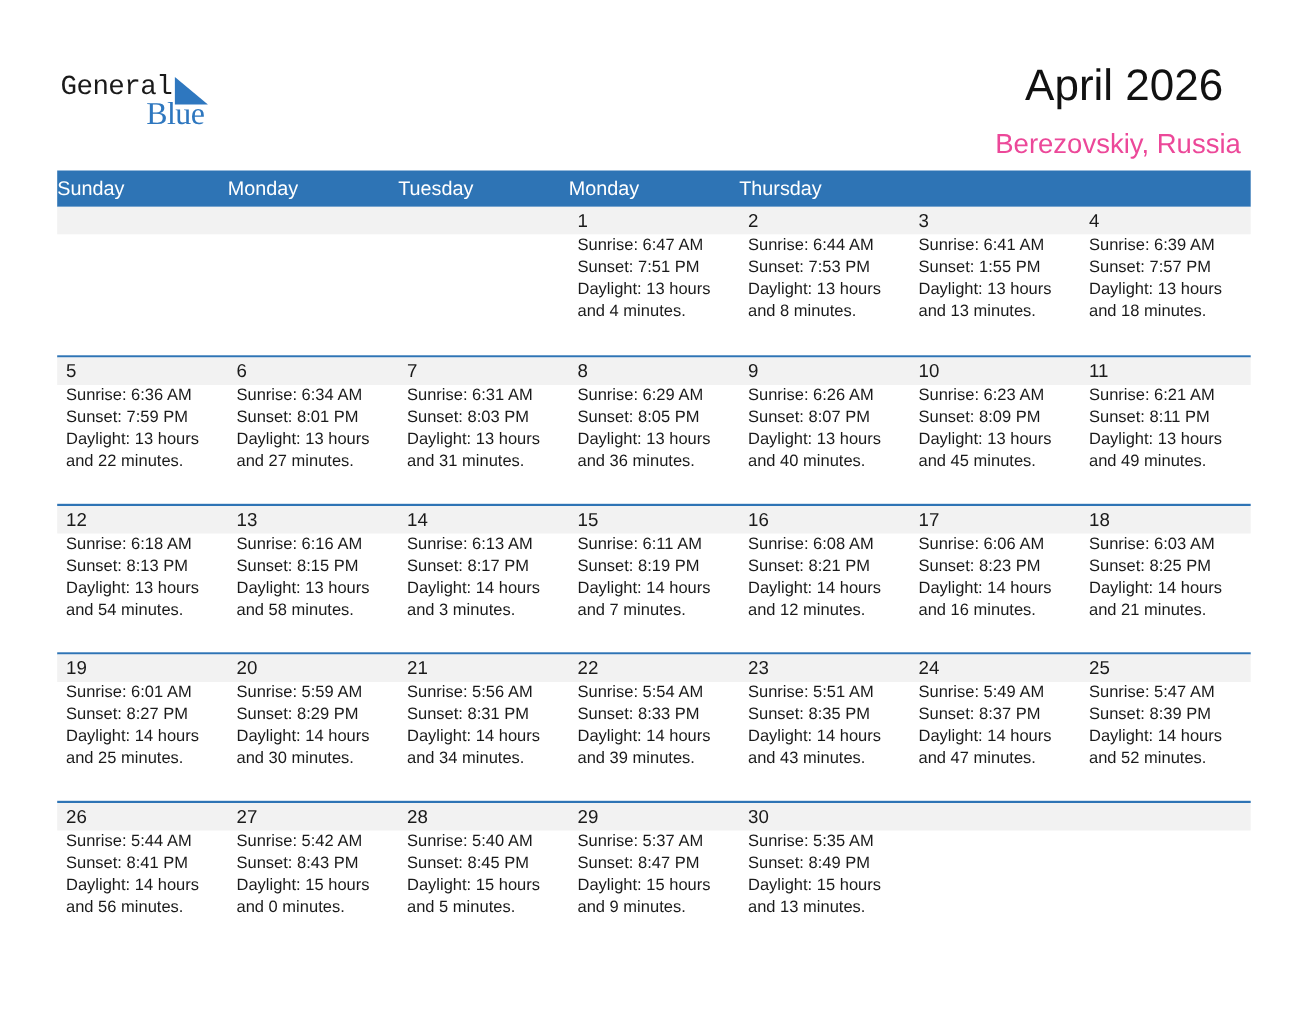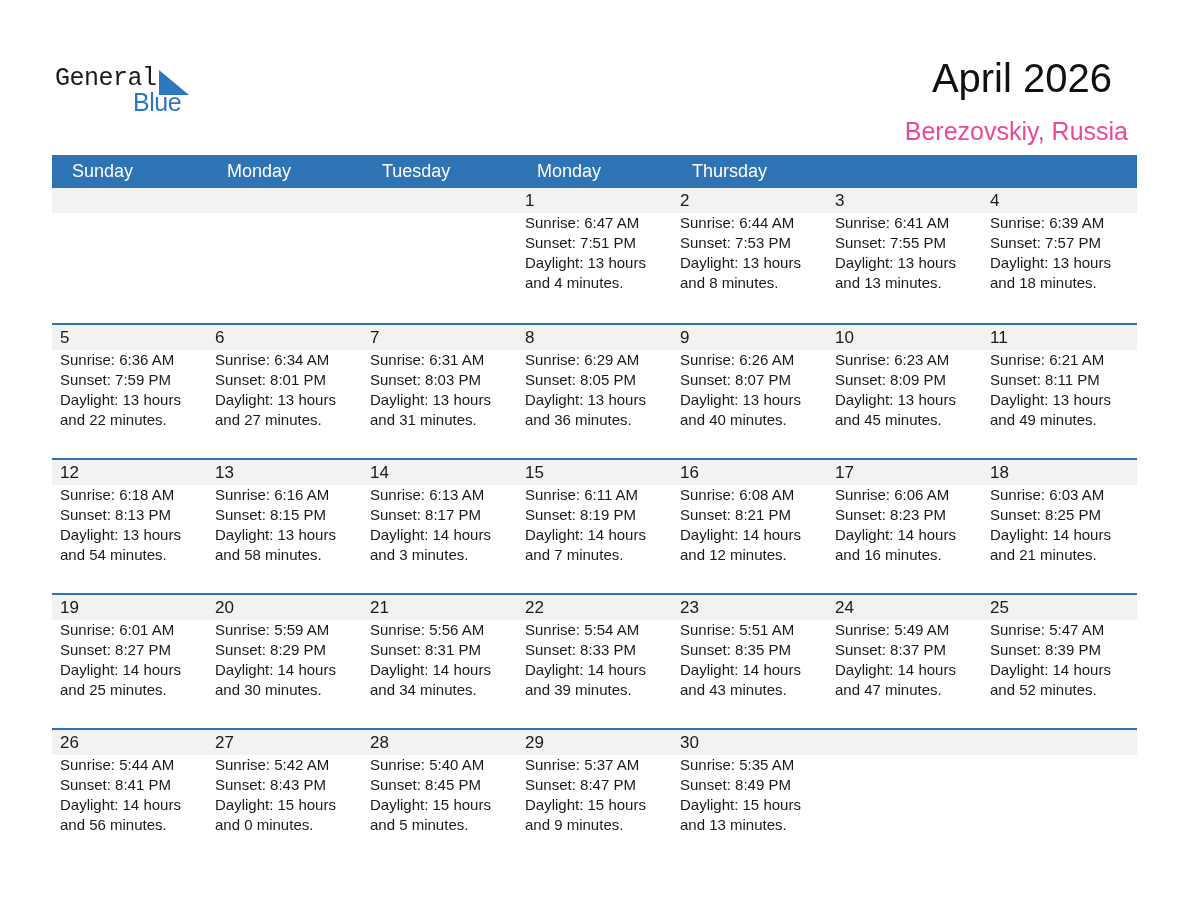--- a/index.html
+++ b/index.html
@@ -1,29 +1,29 @@
 <!DOCTYPE html>
 <html><head>
 <meta charset="utf-8">
 <style>
   html, body { margin: 0; padding: 0; background: #ffffff; }
   body { width: 1188px; height: 918px; position: relative; overflow: hidden;
          font-family: "Liberation Sans", "DejaVu Sans", sans-serif; color: #1a1a1a; }
   .logo { position: absolute; left: 55px; top: 62px; width: 150px; height: 60px; }
   .logo-general { position: absolute; left: 0; top: 2px; font-family: Liberation Mono, monospace;
                   font-size: 25px; color: #1a1a1a; letter-spacing: -0.5px; }
-  .logo-blue { position: absolute; left: 78px; top: 26px; font-family: Liberation Sans, sans-serif;
-               font-size: 25px; color: #2e77bf; letter-spacing: -0.5px; }
+  .logo-blue { position: absolute; left: 78px; top: 26px; font-family: Liberation Serif, serif;
+               font-size: 29px; color: #2e77bf; letter-spacing: -0.5px; }
   .logo-tri { position: absolute; left: 104px; top: 8px; width: 0; height: 0;
               border-left: 30px solid transparent; border-bottom: 25px solid #2e77bf; transform: scaleX(-1); }
   .title { position: absolute; right: 76px; top: 56px; font-size: 40px; color: #111; }
   .subtitle { position: absolute; right: 60px; top: 117px; font-size: 25px; color: #ec4899; }
   .cal { position: absolute; left: 52px; top: 155px; width: 1085px; }
   .hdr { display: flex; height: 33px; background: #2e74b5; }
-  .hdr div { width: 155px; color: #ffffff; font-size: 18px; line-height: 33px; padding-left: 20px; box-sizing: border-box; }
+  .hdr div { width: 155px; color: #ffffff; font-size: 18px; line-height: 33px; padding-left: 0; box-sizing: border-box; }
   .week { position: relative; height: 135px; }
   .week.sep { border-top: 2px solid #2e74b5; height: 133px; }
   .band { position: absolute; left: 0; right: 0; top: 0; height: 25px; background: #f2f2f2; }
   .week.sep .band { top: 0; }
   .cells { position: absolute; left: 0; top: 0; display: flex; width: 1085px; }
   .cell { width: 155px; padding-left: 8px; box-sizing: border-box; }
   .dnum { font-size: 17px; line-height: 25px; height: 25px; color: #1a1a1a; }
   .line { font-size: 15px; line-height: 20px; color: #1a1a1a; white-space: nowrap; }
 </style>
 </head>
@@ -81,21 +81,21 @@
           <div class="cell">
             <div class="dnum">2</div>
             <div class="line">Sunrise: 6:44 AM</div>
             <div class="line">Sunset: 7:53 PM</div>
             <div class="line">Daylight: 13 hours</div>
             <div class="line">and 8 minutes.</div>
           </div>
           <div class="cell">
             <div class="dnum">3</div>
             <div class="line">Sunrise: 6:41 AM</div>
-            <div class="line">Sunset: 7:55 PM</div>
+            <div class="line">Sunset: 1:55 PM</div>
             <div class="line">Daylight: 13 hours</div>
             <div class="line">and 13 minutes.</div>
           </div>
           <div class="cell">
             <div class="dnum">4</div>
             <div class="line">Sunrise: 6:39 AM</div>
             <div class="line">Sunset: 7:57 PM</div>
             <div class="line">Daylight: 13 hours</div>
             <div class="line">and 18 minutes.</div>
           </div>

